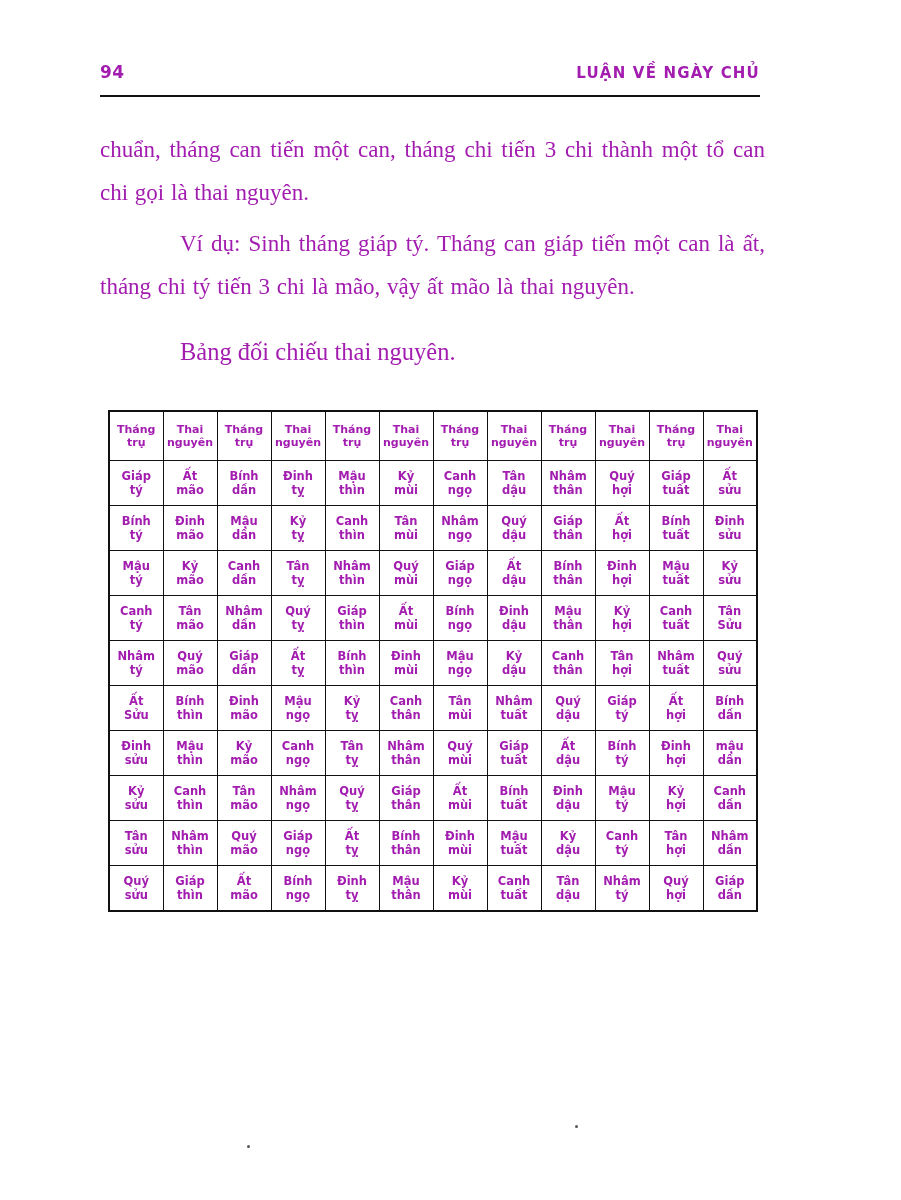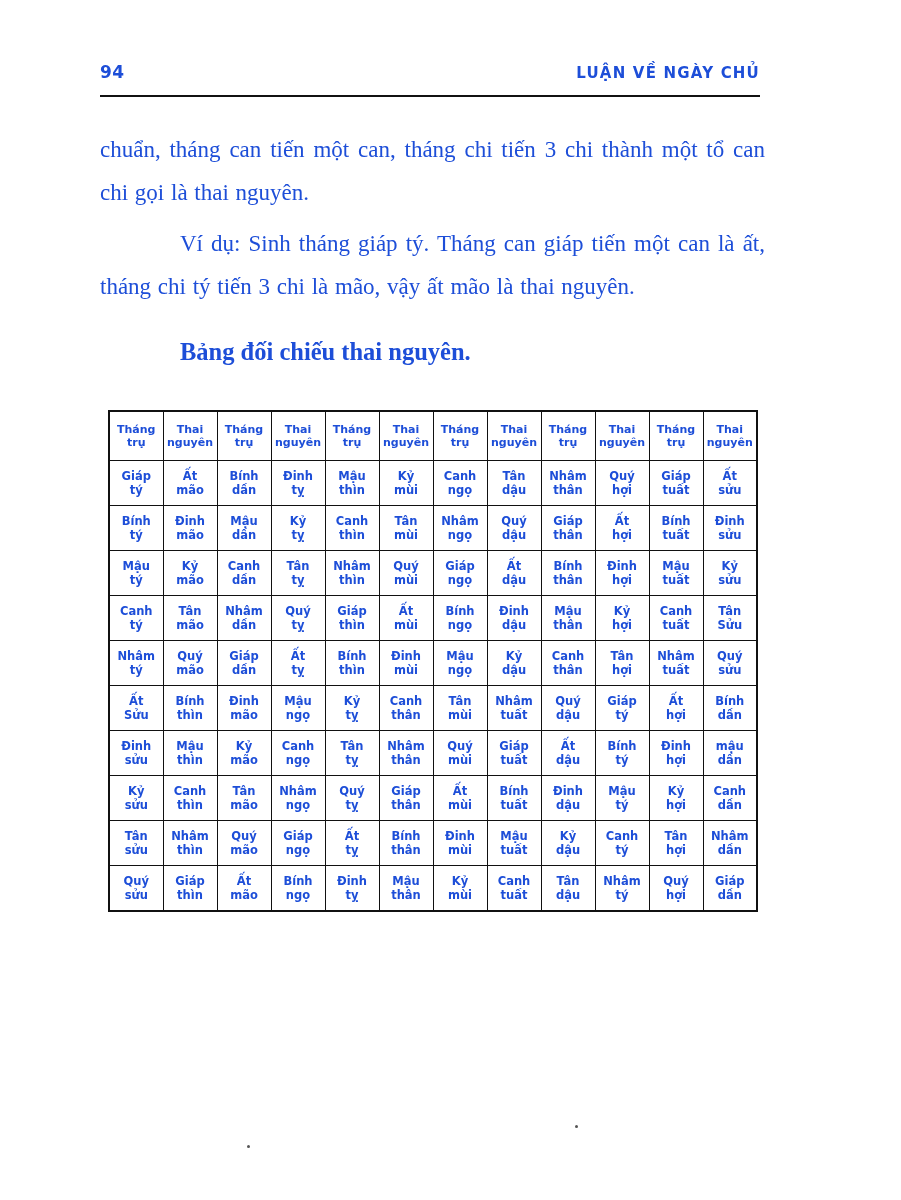--- a/index.html
+++ b/index.html
@@ -7,21 +7,21 @@
     padding: 0;
     background: #ffffff;
   }
   .page {
     position: relative;
     width: 901px;
     height: 1200px;
     margin: 0 auto;
     background: #ffffff;
     font-family: "Liberation Serif", serif;
-    color: #1d4ed8;
+    color: #a21caf;
     overflow: hidden;
   }
   
   .header {
     position: absolute;
     left: 100px;
     top: 62px;
     width: 660px;
     display: flex;
     align-items: flex-end;
@@ -62,21 +62,20 @@
     word-spacing: 1px;
   }
   .para.indent {
     text-indent: 80px;
   }
   .caption {
     font-size: 24.5px;
     line-height: 43px;
     margin: 22px 0 0 0;
     text-indent: 80px;
-    font-weight: bold;
   }
   
   .table-wrap {
     position: absolute;
     left: 108px;
     top: 410px;
     width: 772px;
   }
   table.thai {
     border-collapse: collapse;

